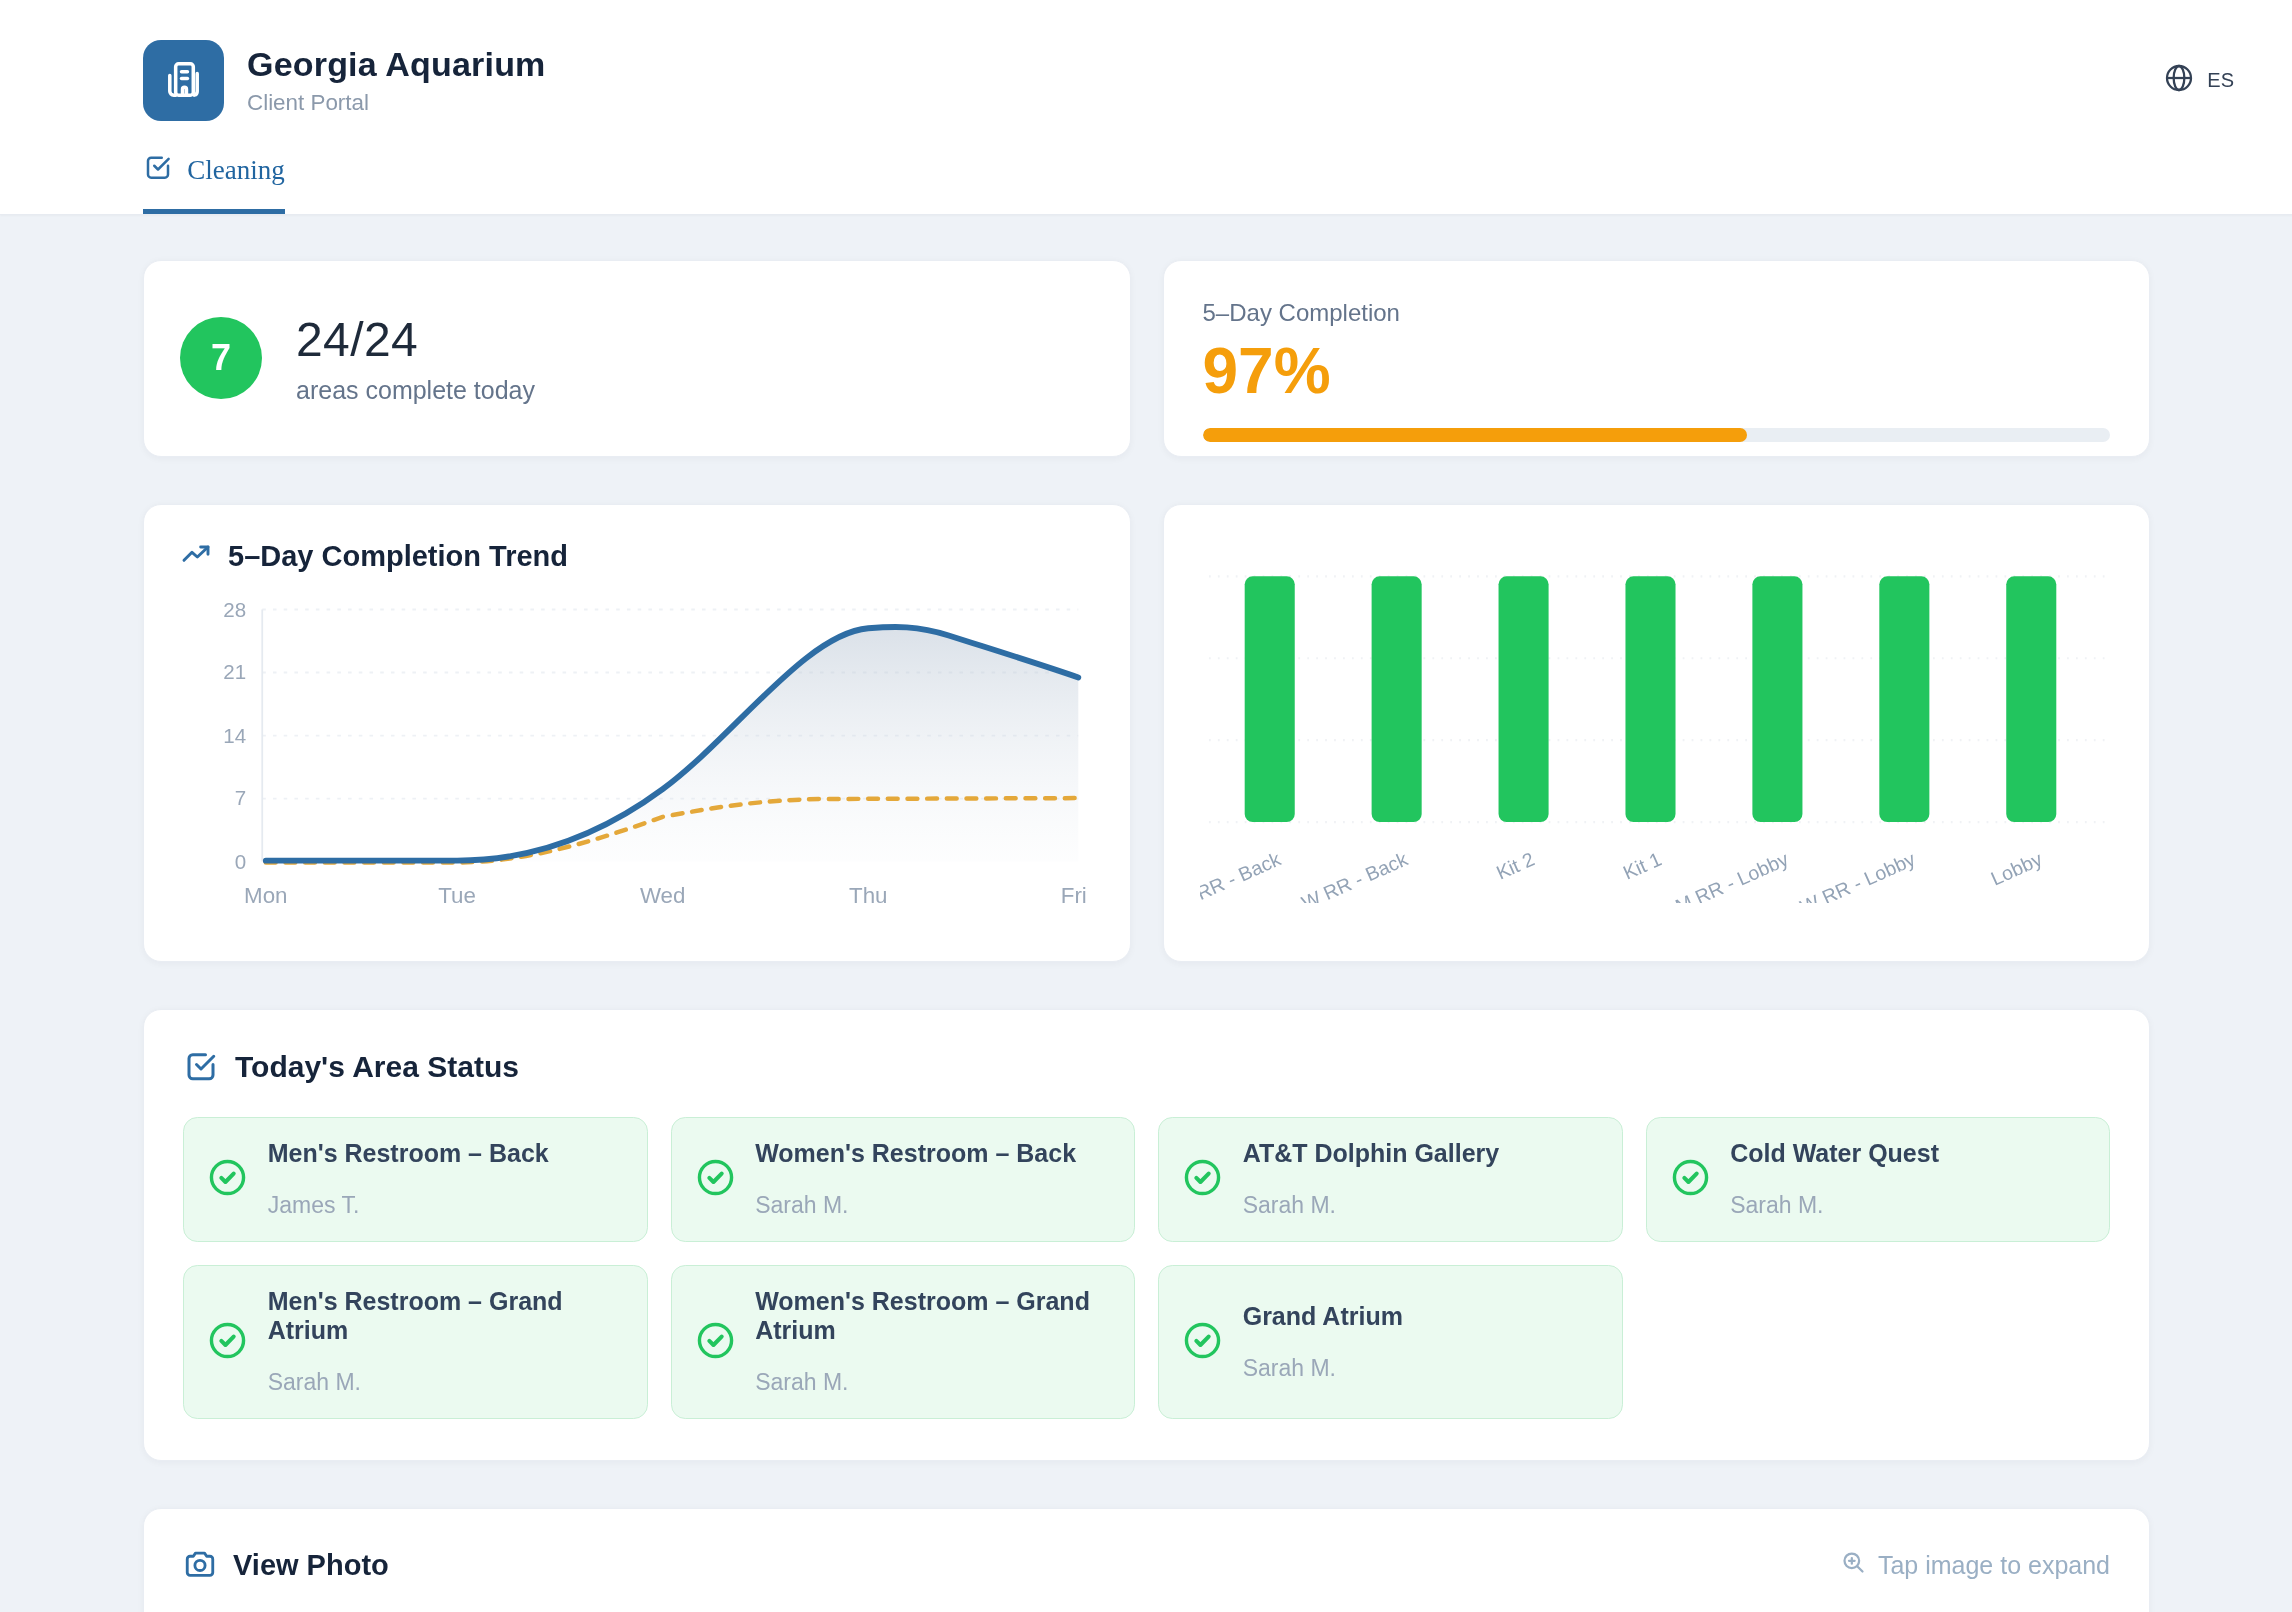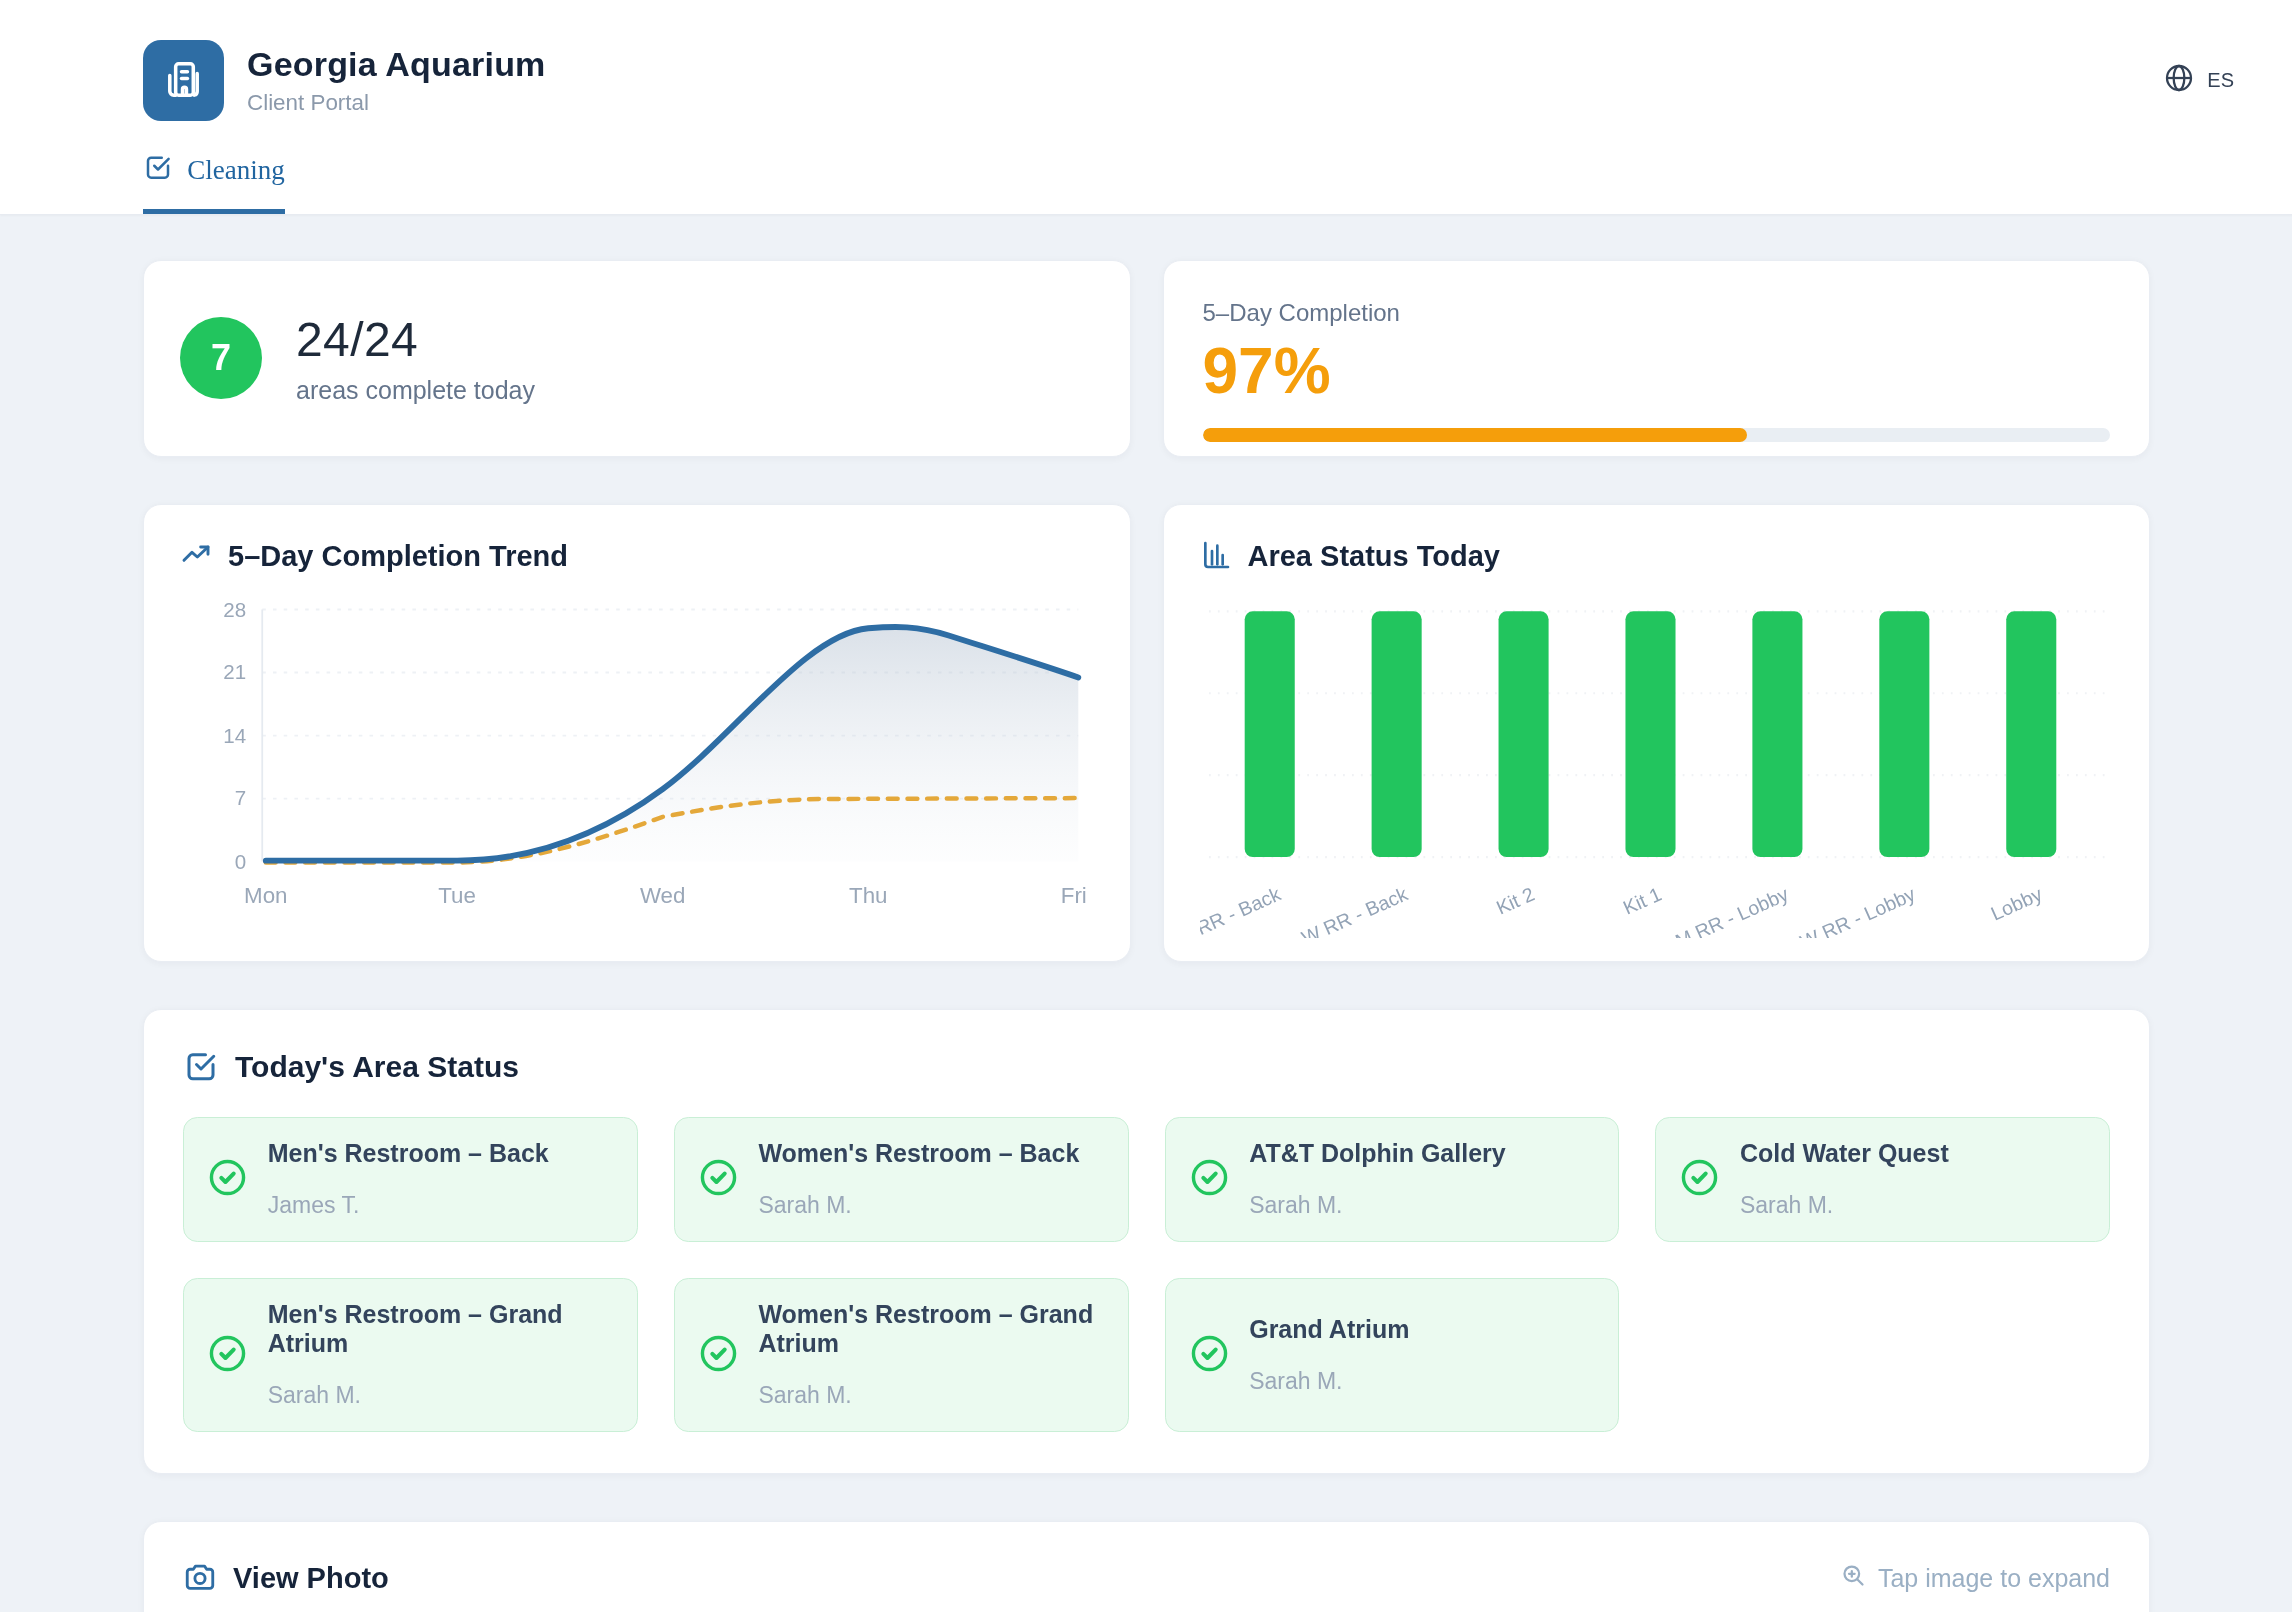--- a/index.html
+++ b/index.html
@@ -55,21 +55,21 @@
   .progress-track { height:14.3px; border-radius:7.2px; background:#e9eef3; overflow:hidden; }
   .progress-fill { height:100%; border-radius:7.2px; background:#f59e0b; }
   
   .card-chart { height:458px; padding:34px 36px 21.5px 36px; display:flex; flex-direction:column; }
   .card-title-row { display:flex; align-items:center; gap:16px; }
   .card-title { font-size:29px; font-weight:700; color:#16243a; }
   .chart-svg { width:100%; height:354px; margin-top:10.7px; }
   
   .card-today { padding:38px 39px 41px 39px; }
   .today-title { font-size:30px; font-weight:700; color:#16243a; }
-  .tile-grid { display:grid; grid-template-columns:repeat(4,1fr); gap:36px; margin-top:30px; }
+  .tile-grid { display:grid; grid-template-columns:repeat(4,1fr); gap:23px; margin-top:30px; }
   .tile {
     background:#ebfaf0; border:1.8px solid #c9efd6; border-radius:14.3px;
     padding:21.5px 23px; display:flex; align-items:center; gap:19.7px; min-height:102px;
     cursor:pointer;
   }
   .tile-name { font-size:25px; font-weight:700; color:#33445c; }
   .tile-person { font-size:23px; color:#9aa7b8; margin-top:24px; }
   
   .card-photos { padding:38px 39px; min-height:421px; }
   .photos-head { display:flex; align-items:center; justify-content:space-between; }
@@ -209,31 +209,20 @@
 
         <text x="96" y="356" text-anchor="middle" font-size="25" fill="#9aa7b8">Mon</text>
         <text x="310" y="356" text-anchor="middle" font-size="25" fill="#9aa7b8">Tue</text>
         <text x="540" y="356" text-anchor="middle" font-size="25" fill="#9aa7b8">Wed</text>
         <text x="770" y="356" text-anchor="middle" font-size="25" fill="#9aa7b8">Thu</text>
         <text x="1000" y="356" text-anchor="middle" font-size="25" fill="#9aa7b8">Fri</text>
       </svg>
     </div>
 
     <div class="card card-chart">
-      <div class="card-title-row">
-        <span>
-          <svg width="32" height="32" viewBox="0 0 24 24" fill="none" stroke="#2e6da4" stroke-width="2" stroke-linecap="round">
-            <path d="M4 3 v16 a2 2 0 0 0 2 2 h15"></path>
-            <line x1="9" y1="19" x2="9" y2="9"></line>
-            <line x1="13" y1="19" x2="13" y2="5"></line>
-            <line x1="17" y1="19" x2="17" y2="12"></line>
-          </svg>
-        </span>
-        <span class="card-title">Area Status Today</span>
-      </div>
       <svg class="chart-svg" viewBox="0 0 1022 395">
 
         <line x1="10" y1="30" x2="1012" y2="30" stroke="#f0f2f5" stroke-width="2.5" stroke-dasharray="2 8"></line>
         <line x1="10" y1="121.7" x2="1012" y2="121.7" stroke="#f0f2f5" stroke-width="2.5" stroke-dasharray="2 8"></line>
         <line x1="10" y1="213.3" x2="1012" y2="213.3" stroke="#f0f2f5" stroke-width="2.5" stroke-dasharray="2 8"></line>
         <line x1="10" y1="305" x2="1012" y2="305" stroke="#f0f2f5" stroke-width="2.5" stroke-dasharray="2 8"></line>
 
         <rect x="50" y="30" width="56" height="275" rx="9" fill="#22c55e"></rect>
         <rect x="192" y="30" width="56" height="275" rx="9" fill="#22c55e"></rect>
         <rect x="334" y="30" width="56" height="275" rx="9" fill="#22c55e"></rect>

